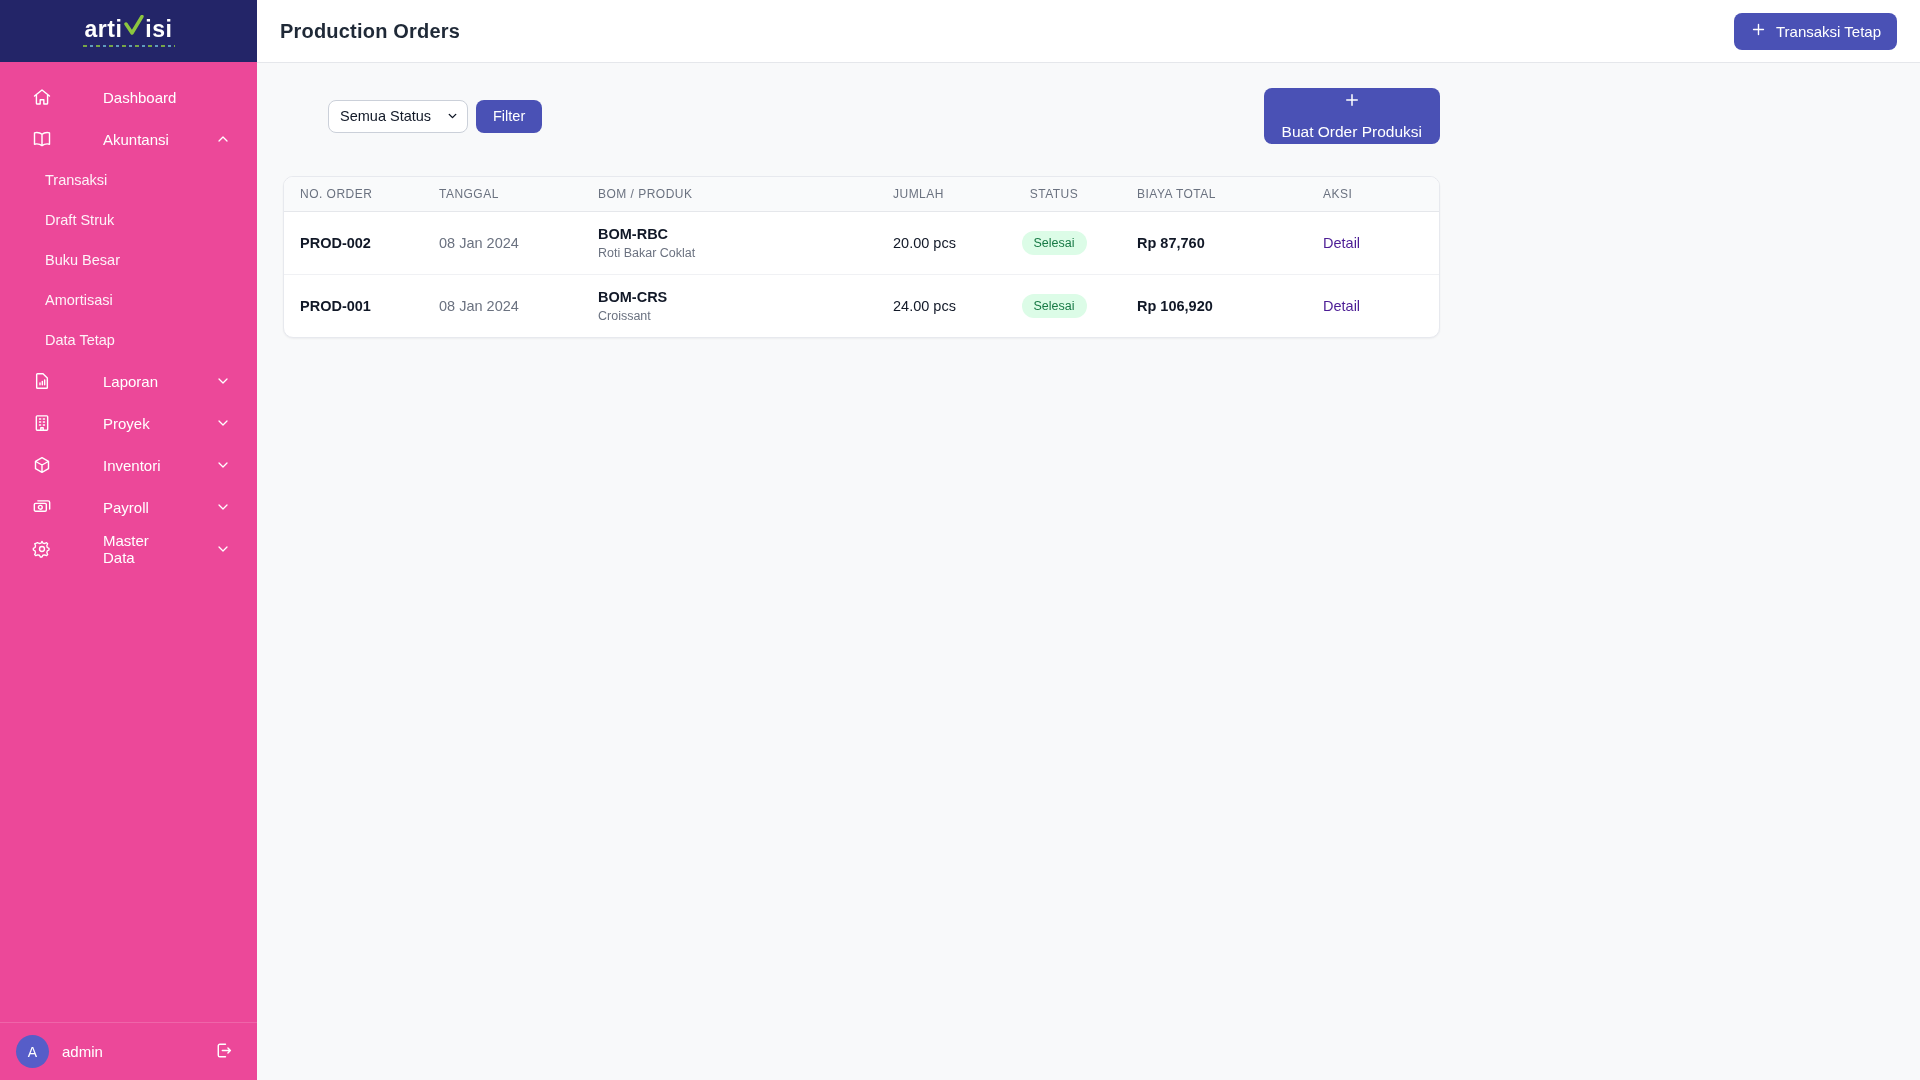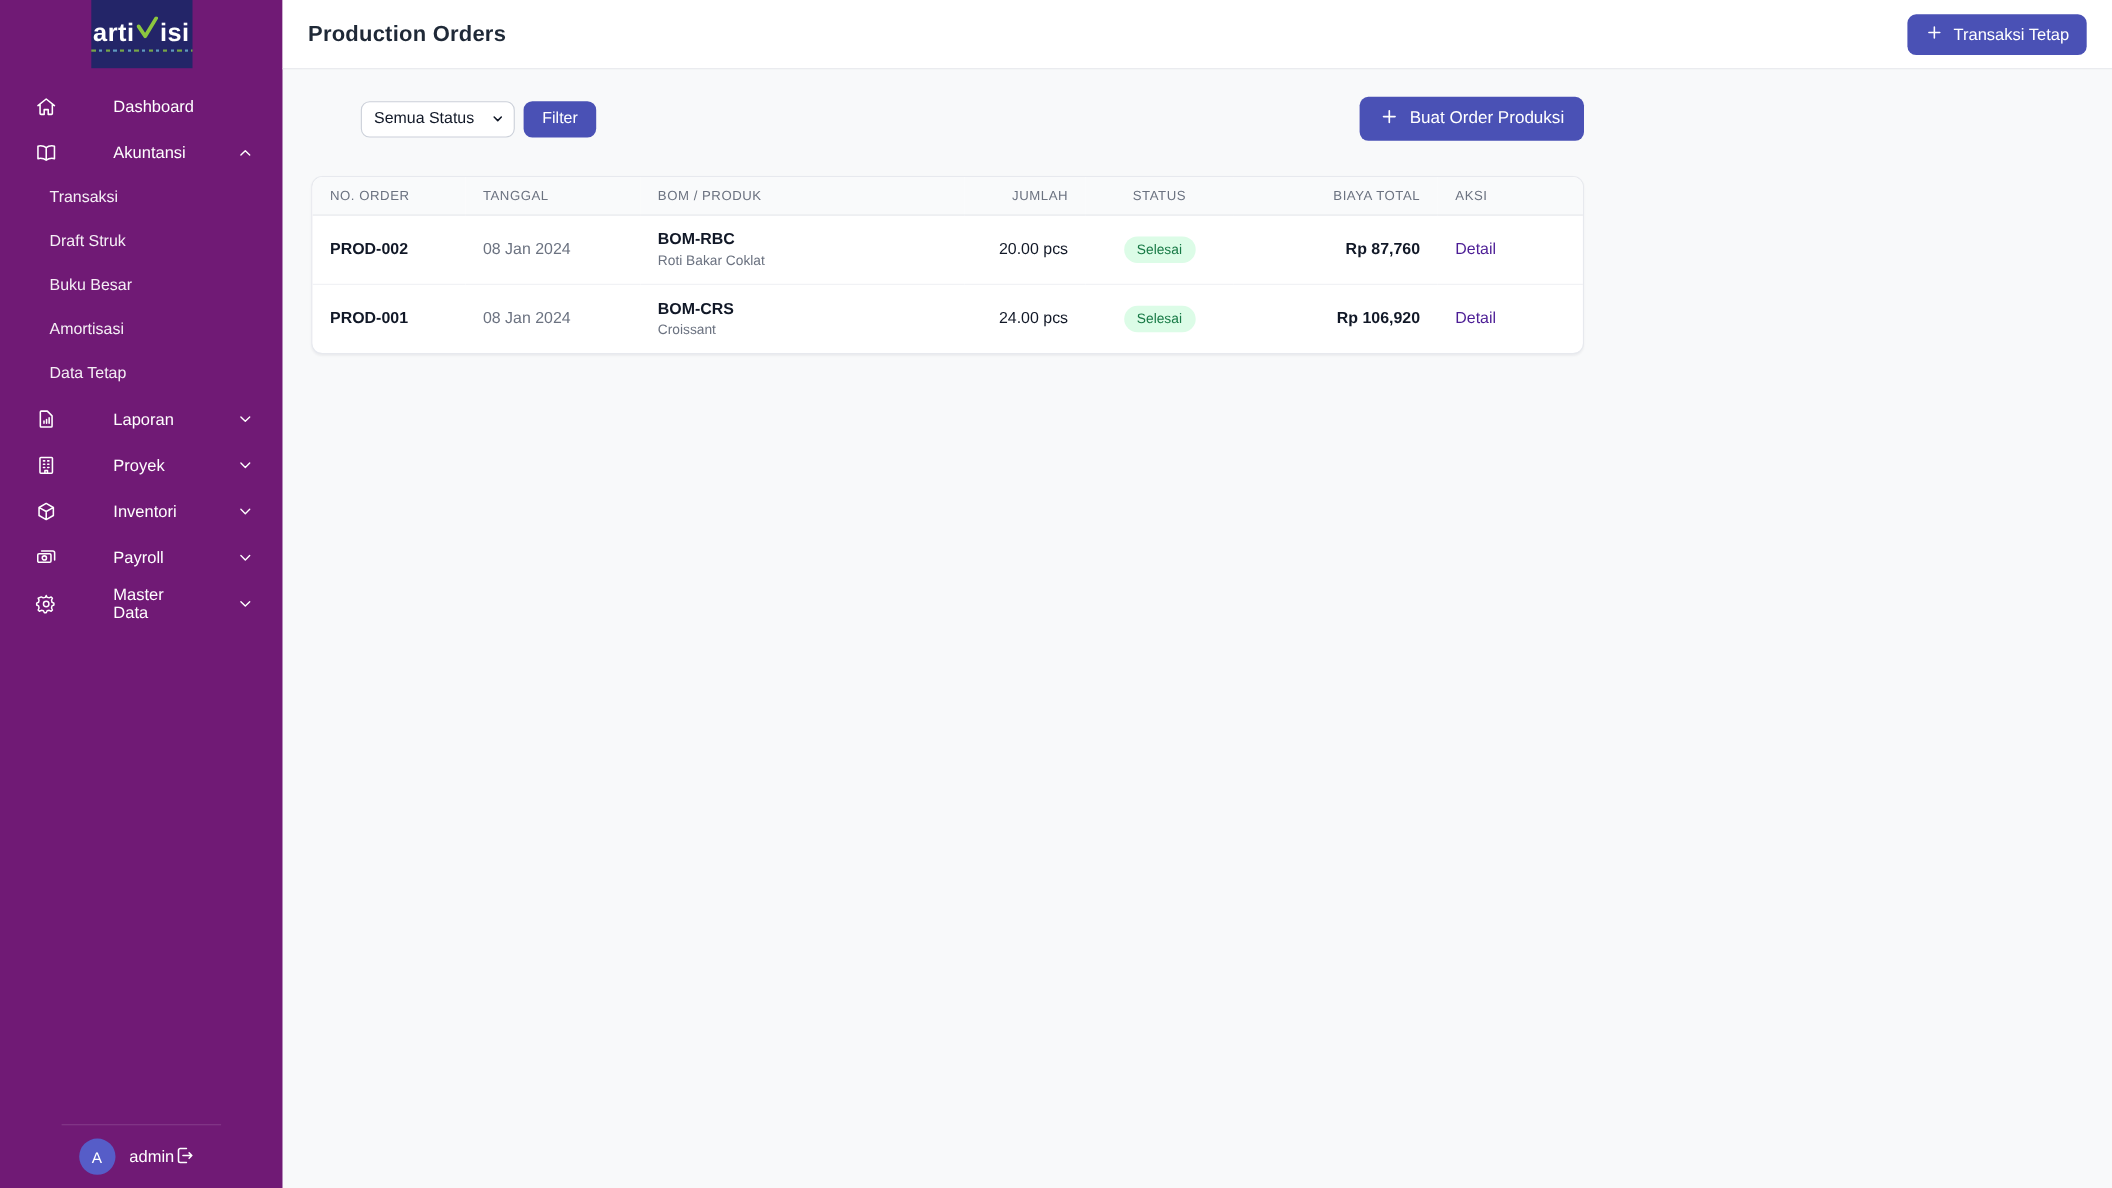--- a/index.html
+++ b/index.html
@@ -4,21 +4,21 @@
 <style>
   * { box-sizing: border-box; margin: 0; padding: 0; }
   html,body { width:1920px; height:1080px; }
   body {
     font-family: "Liberation Sans", "DejaVu Sans", sans-serif;
     color:#111827; background:#f8f9fa; overflow:hidden;
   }
   .app { display:flex; width:1920px; height:1080px; }
 
   
-  .sidebar { width:257px; min-width:257px; background:#701a75; color:#fff; display:flex; flex-direction:column;align-items:center; }
+  .sidebar { width:257px; min-width:257px; background:#ec4899; color:#fff; display:flex; flex-direction:column; }
   .sidebar-logo {
     height:62px; background:#232568; display:flex; flex-direction:column;
     align-items:center; justify-content:center; gap:2px;
   }
   .logo-text { font-size:23px; font-weight:700; letter-spacing:.5px; display:inline-flex; align-items:flex-end; line-height:1; }
   .logo-check { margin:0 1px 1px 2px; }
   .logo-tagline {
     width:92px; height:2px; margin-top:2px;
     background:repeating-linear-gradient(90deg,#8cc63f 0 4px,transparent 4px 7px,#6fb8d4 7px 10px,transparent 10px 13px);
     opacity:.8;
@@ -50,21 +50,21 @@
   .main { flex:1; display:flex; flex-direction:column; background:#f8f9fa; min-width:0; }
   .topbar {
     height:63px; background:#ffffff; border-bottom:1px solid #e5e7eb;
     display:flex; align-items:center; justify-content:space-between; padding:0 23px; flex:none;
   }
   .page-title { font-size:20px; font-weight:700; color:#1f2937; letter-spacing:.2px; }
 
   .btn { border:none; border-radius:8px; cursor:pointer; display:inline-flex; align-items:center; justify-content:center; font-family:inherit; }
   .btn-primary { background:#4a51b5; color:#fff; }
   .btn-quick { height:37px; padding:0 16px; font-size:15px; gap:9px; }
-  .btn-create { height:40px; padding:0 18px; font-size:15.5px; gap:10px; }
+  .btn-create { height:56px; padding:0 18px; font-size:15.5px; gap:10px;flex-direction:column; }
   .btn-filter { height:33px; padding:0 17px; font-size:14.5px; }
 
   .content { padding:25px 26px; flex:1; overflow:auto; }
   .container { width:1157px; max-width:100%; }
   .toolbar { display:flex; align-items:center; justify-content:space-between; margin-bottom:32px;margin-left:45px; }
   .toolbar-left { display:flex; align-items:center; gap:8px; }
 
   .select-wrap { position:relative; display:inline-flex; }
   .select-wrap select {
     -webkit-appearance:none; appearance:none;
@@ -80,21 +80,21 @@
     box-shadow:0 1px 2px rgba(16,24,40,.05); overflow:hidden;
   }
   table { width:100%; border-collapse:collapse; table-layout:fixed; }
   thead th {
     background:#f9fafb; color:#6b7280; font-size:12px; font-weight:500;
     letter-spacing:.04em; text-align:left; padding:10px 16px;
     border-bottom:1px solid #e5e7eb; white-space:nowrap;
   }
   tbody td { padding:14px 16px; font-size:14.5px; color:#111827; border-bottom:1px solid #f0f1f4; vertical-align:middle; }
   tbody tr:last-child td { border-bottom:none; }
-  .right { text-align:right; }
+  .right { }
   .center { text-align:center; }
   .strong { font-weight:600; }
   .muted { color:#6b7280; }
   .subtitle { font-size:12.5px; color:#6b7280; margin-top:4px; }
   .badge {
     display:inline-block; background:#dcfce7; color:#187a46;
     border-radius:999px; padding:4px 12px; font-size:12.5px; line-height:1.35;
   }
   .link { color:#4c1d95; text-decoration:none; cursor:pointer; font-size:14.5px; }
 </style>

